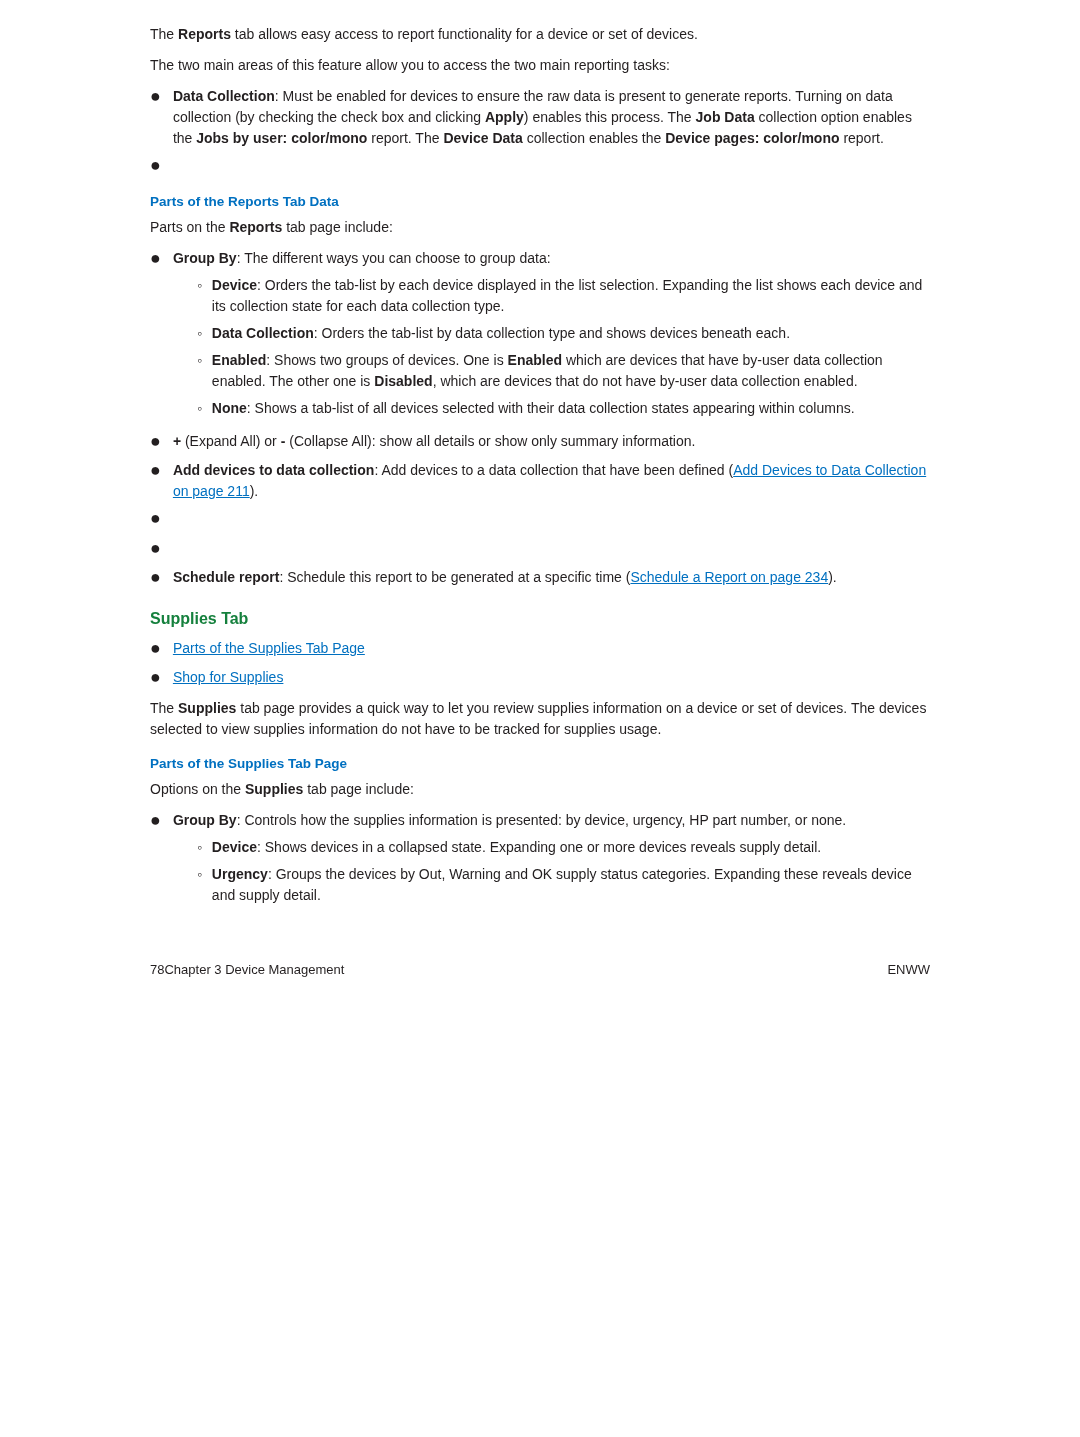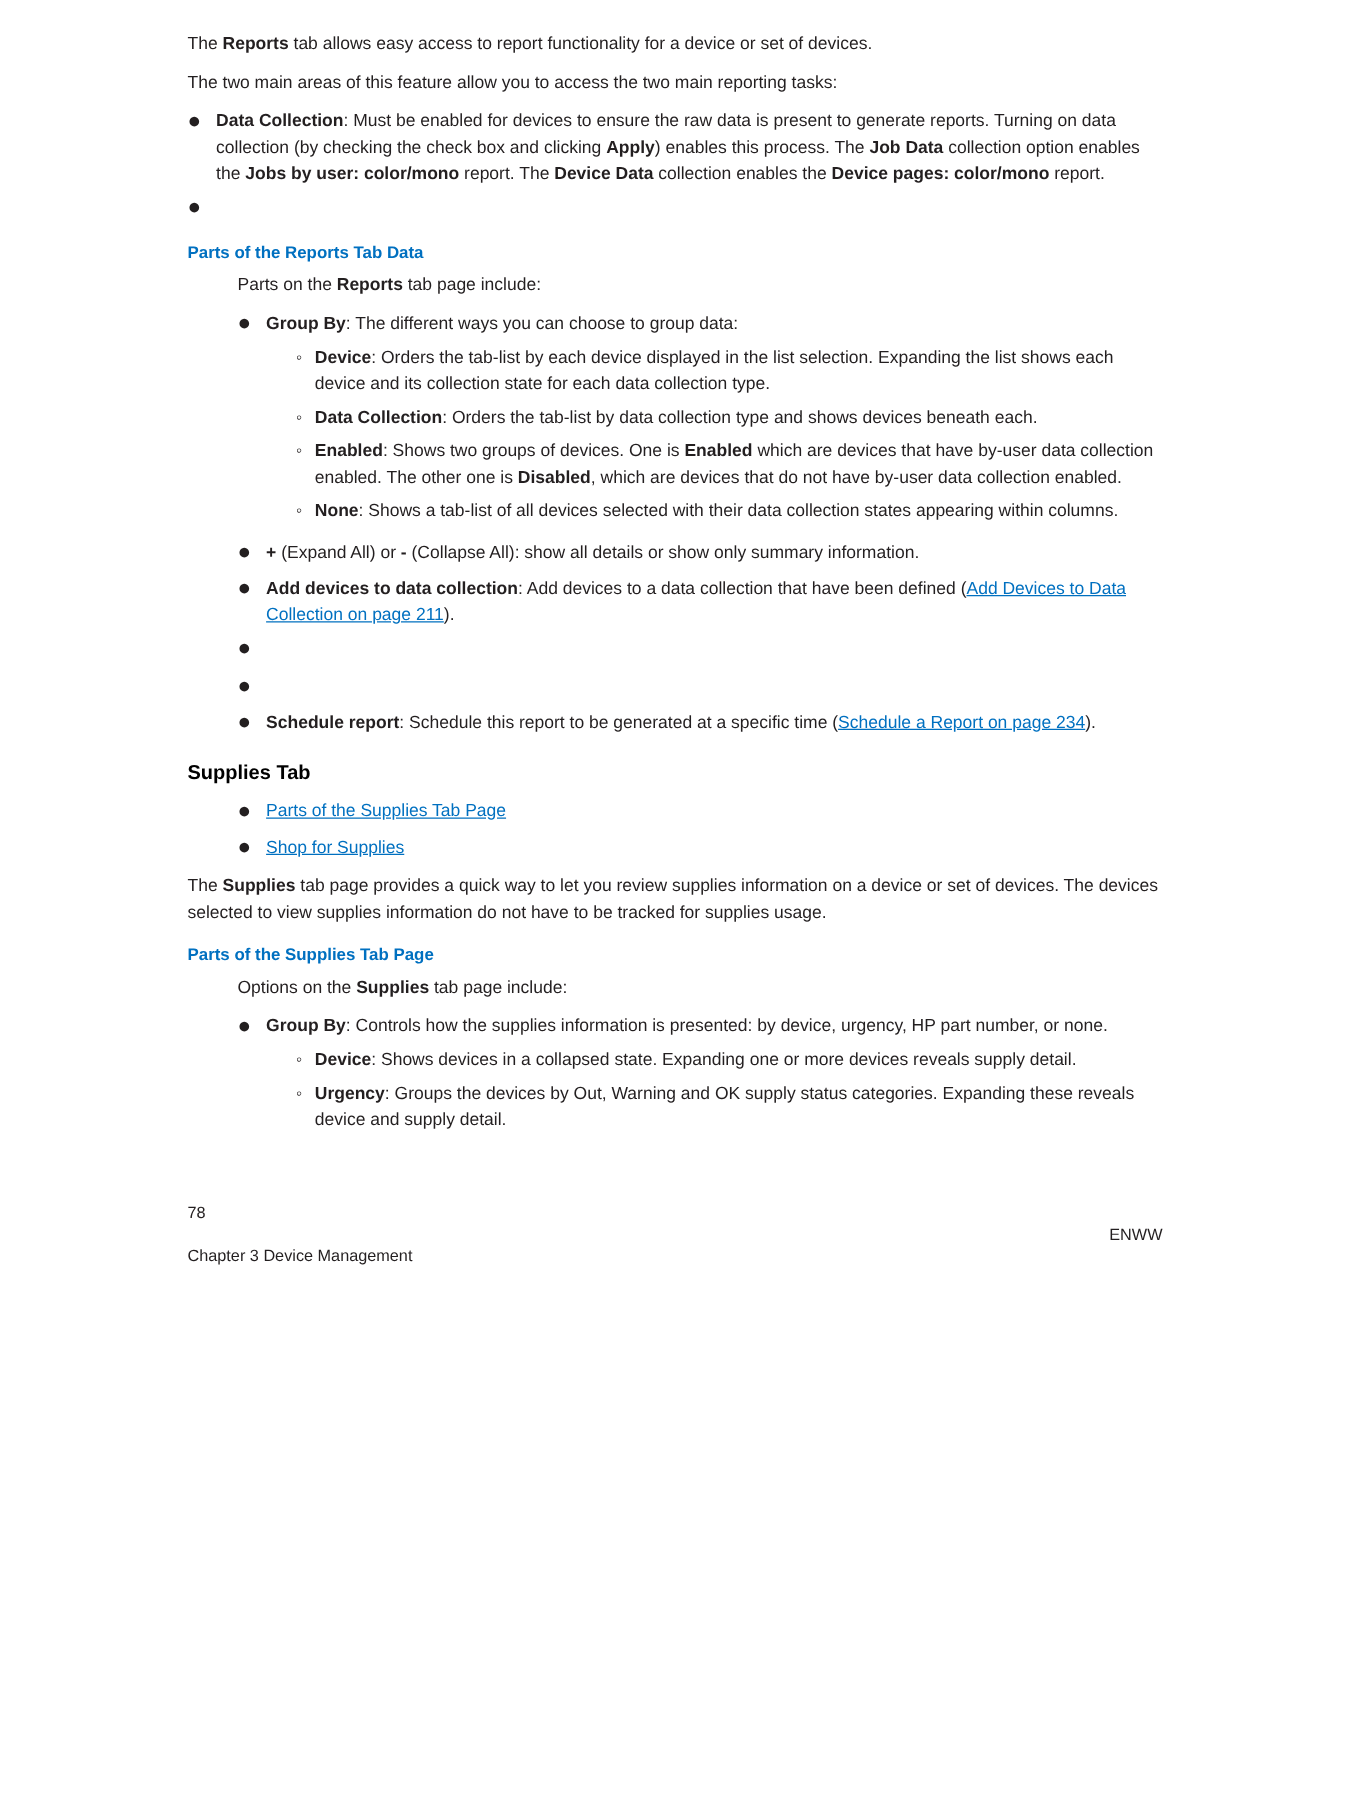--- a/index.html
+++ b/index.html
@@ -34,21 +34,21 @@
 
     .section-heading {
       color: #0070c0;
       font-weight: bold;
       font-size: 13.5px;
       margin-top: 16px;
       margin-bottom: 8px;
     }
 
     .main-heading {
-      color: #000000;
+      color: #15803d;
       font-weight: bold;
       font-size: 16px;
       margin-top: 20px;
       margin-bottom: 10px;
     }
 
     .bullet-list {
       list-style: none;
       margin: 8px 0 8px 0;
     }
@@ -97,38 +97,35 @@
       flex: 1;
     }
 
     .link {
       color: #0070c0;
       text-decoration: underline;
       cursor: pointer;
     }
 
     .indent-block {
-      margin-left: 40px;
     }
 
     .page-footer {
       display: flex;
       justify-content: space-between;
       align-items: center;
       margin-top: 40px;
       padding-top: 10px;
       border-top: none;
       font-size: 13px;
       color: #231f20;
     }
 
     .footer-left {
       display: flex;
-      gap: 20px;
-      flex-direction: column;
     }
   </style>
 </head>
 <body>
 
 <div class="page-container">
 
   <p class="content-text">
     The <span class="bold">Reports</span> tab allows easy access to report functionality for a device or set of devices.
   </p>

